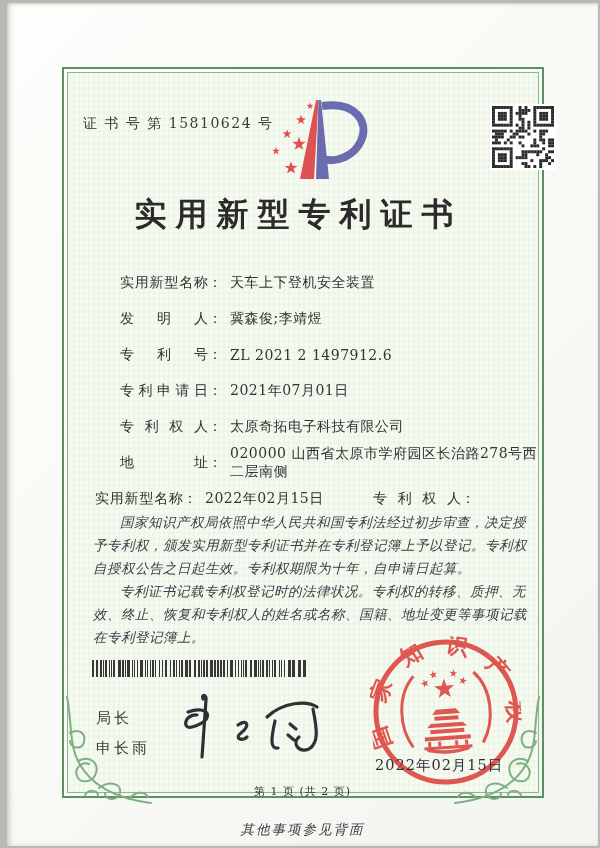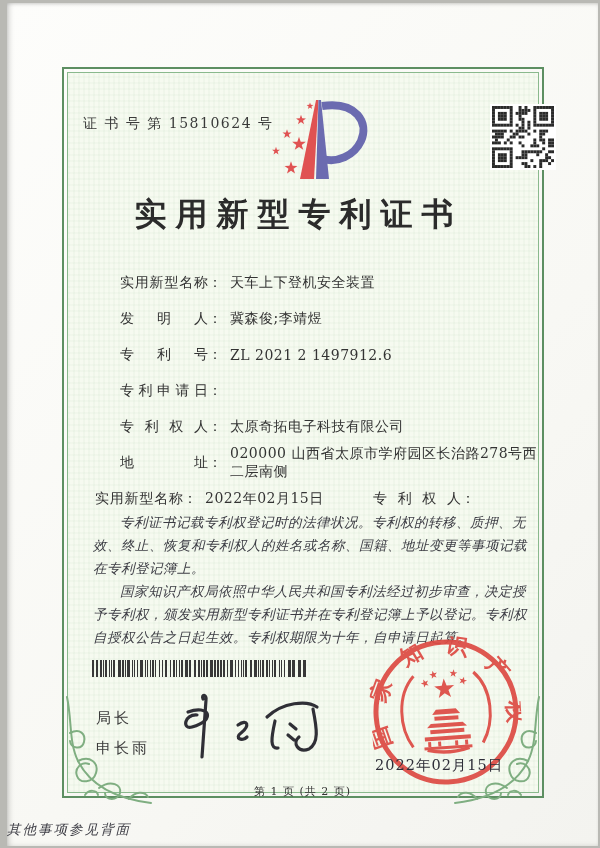--- a/index.html
+++ b/index.html
@@ -47,21 +47,21 @@
 
   .barcode { position:absolute; left:85px; top:657px; }
 
   .director { position:absolute; left:89px; top:700px; font-size:15px; color:#3a3a3a; letter-spacing:3px; line-height:30px; }
   .signature { position:absolute; left:168px; top:688px; color:#2f2f36; }
 
   .seal { position:absolute; left:364px; top:634px; width:150px; height:150px; opacity:.92; transform:rotate(-4deg); }
   .seal-date { position:absolute; left:368px; top:753px; font-size:14.5px; color:#2e2e38; letter-spacing:1px; z-index:5; }
 
   .page-info { position:absolute; left:0; right:0; top:781px; text-align:center; font-size:11px; color:#333; letter-spacing:1px; }
-  .footer-note { position:absolute; left:0; right:0; top:818px; font-size:13.5px;
+  .footer-note { position:absolute; left:0; right:0; top:818px; text-align:center; font-size:13.5px;
                  color:#3c3c44; font-style:italic; letter-spacing:2px; }
   svg { display:block; }
 </style>
 </head>
 <body>
 
 <svg width="0" height="0" style="position:absolute">
   <defs>
     <polygon id="star" points="0,-10 2.35,-3.24 9.51,-3.09 3.80,1.24 5.88,8.09 0,4 -5.88,8.09 -3.80,1.24 -9.51,-3.09 -2.35,-3.24"></polygon>
   </defs>
@@ -338,20 +338,21 @@
         <span class="fvalue">冀森俊;李靖煜</span>
     </div>
     <div class="field-row">
       <span class="flabel">专利号</span>
         <span class="fcolon">：</span>
         <span class="fvalue">ZL 2021 2 1497912.6</span>
     </div>
     <div class="field-row">
       <span class="flabel">专利申请日</span>
         <span class="fcolon">：</span>
+        <span class="fvalue">2021年07月01日</span>
     </div>
     <div class="field-row">
       <span class="flabel">专利权人</span>
         <span class="fcolon">：</span>
         <span class="fvalue">太原奇拓电子科技有限公司</span>
     </div>
     <div class="field-row">
       <span class="flabel">地址</span>
         <span class="fcolon">：</span>
         <span class="fvalue">020000 山西省太原市学府园区长治路278号西二层南侧</span>
@@ -360,22 +361,22 @@
       <span class="flabel">实用新型名称</span>
         <span class="fcolon">：</span>
         <span class="fvalue fixed">2022年02月15日</span>
       <span class="gap"></span>
       <span class="flabel">专利权人</span>
         <span class="fcolon">：</span>
     </div>
   </div>
 
   <div class="paras">
+    <p>国家知识产权局依照中华人民共和国专利法经过初步审查，决定授予专利权，颁发实用新型专利证书并在专利登记簿上予以登记。专利权自授权公告之日起生效。专利权期限为十年，自申请日起算。</p>
     <p>专利证书记载专利权登记时的法律状况。专利权的转移、质押、无效、终止、恢复和专利权人的姓名或名称、国籍、地址变更等事项记载在专利登记簿上。</p>
-    <p>国家知识产权局依照中华人民共和国专利法经过初步审查，决定授予专利权，颁发实用新型专利证书并在专利登记簿上予以登记。专利权自授权公告之日起生效。专利权期限为十年，自申请日起算。</p>
   </div>
 
   <div class="barcode" id="barcode">
       <svg width="216" height="17" viewBox="0 0 216 17">
         <g fill="#383838">
           <rect x="0" y="0" width="2" height="17"></rect>
           <rect x="4" y="0" width="2" height="17"></rect>
           <rect x="8" y="0" width="2" height="17"></rect>
           <rect x="11" y="0" width="1" height="17"></rect>
           <rect x="13" y="0" width="2" height="17"></rect>

